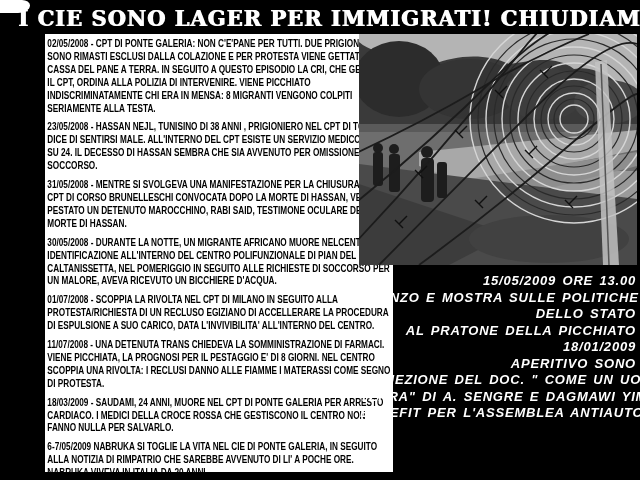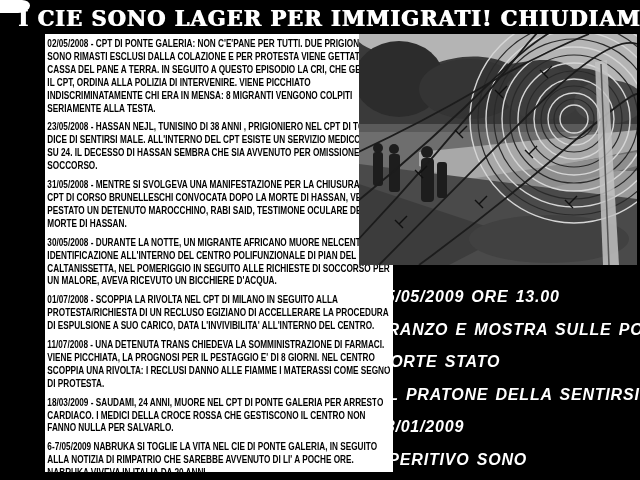--- a/index.html
+++ b/index.html
@@ -41,22 +41,22 @@
     background:#9a9a9a;overflow:hidden;
   }
   .photo svg{display:block;}
   
   .events{
     position:absolute;left:360px;top:273px;width:276px;
     color:#fff;font-family:"Liberation Sans",sans-serif;
     font-weight:bold;font-style:italic;
   }
   .events p{
-    margin:16px;font-size:16px;line-height:16.5px;letter-spacing:0.8px;
-    word-spacing:2px;white-space:nowrap;
+    margin:0;font-size:13px;line-height:16.5px;letter-spacing:0.8px;
+    word-spacing:2px;white-space:nowrap;text-align:right;
   }
   .ev2{margin-top:11px;}
   .benefit{margin-top:11px;}
 </style>
 </head>
 <body>
 
 <div class="corner-blob"></div>
 
 <div class="title">I CIE SONO LAGER PER IMMIGRATI! CHIUDIAMOLI!</div>
@@ -144,20 +144,20 @@
     </g>
 
     <polygon points="236,28 248,26 260,231 244,231" fill="#c2c2c2" opacity="0.85"></polygon>
     <path d="M242,30 L250,231" stroke="#555" stroke-width="1.5"></path>
   </svg>
 </div>
 
 <div class="events">
   <p>15/05/2009 ORE 13.00</p>
   <p>PRANZO E MOSTRA  SULLE POLITICHE DI SICUREZZA</p>
-  <p>MORTE STATO</p>
-  <p>AL PRATONE DELLA  SENTIRSI</p>
+  <p>DELLO STATO</p>
+  <p>AL PRATONE DELLA  PICCHIATO</p>
   <p class="ev2">18/01/2009</p>
   <p>APERITIVO SONO</p>
   <p>PROIEZIONE DEL DOC. " COME UN UOMO SULLA</p>
   <p>TERRA" DI A. SENGRE E DAGMAWI  YIMER</p>
   <p class="benefit">BENEFIT PER L'ASSEMBLEA ANTIAUTORITARIA</p>
 </div>
 
 </body></html>

